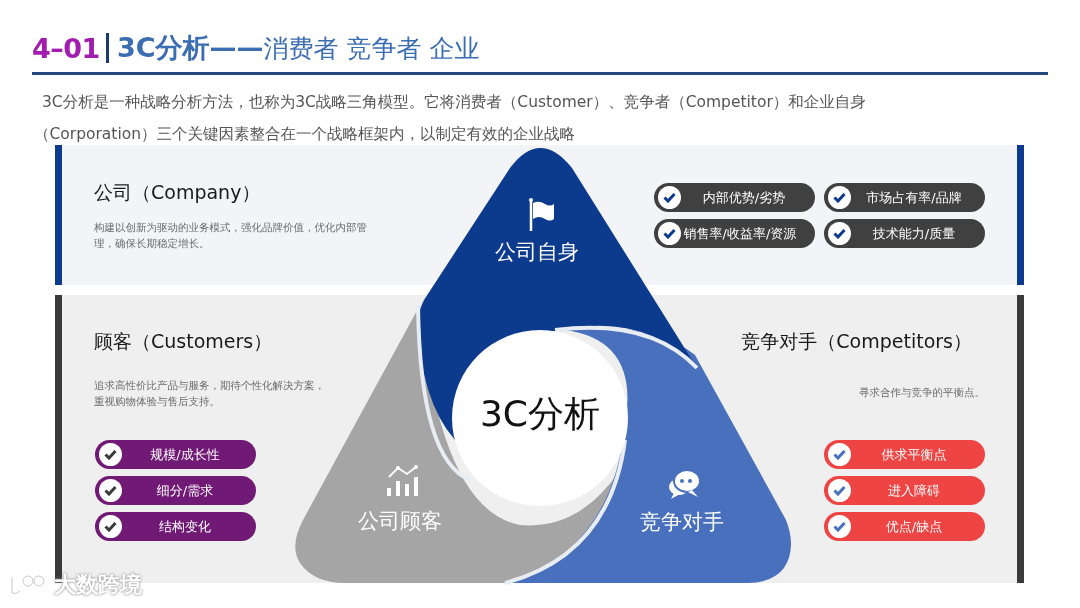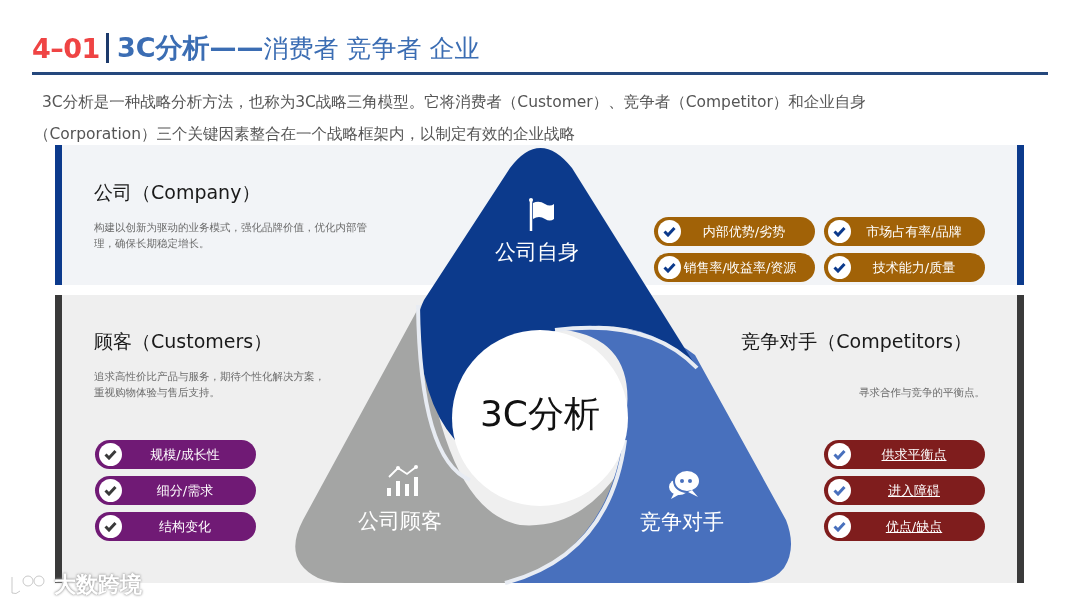--- a/index.html
+++ b/index.html
@@ -1,20 +1,20 @@
 <!DOCTYPE html>
 <html><head>
 <meta charset="utf-8">
 <style>
   * { box-sizing: border-box; margin: 0; padding: 0; }
   html, body { width: 1080px; height: 608px; background: #ffffff; overflow: hidden; }
   body { position: relative; font-family: "DejaVu Sans", "Liberation Sans", sans-serif; color: #222; }
 
   .title { position: absolute; left: 32px; top: 28px; height: 40px; display: flex; align-items: center; white-space: nowrap; }
-  .title .num { font-size: 27px; font-weight: bold; color: #ef4444; letter-spacing: -0.5px; }
+  .title .num { font-size: 27px; font-weight: bold; color: #a21caf; letter-spacing: -0.5px; }
   .title .bar { display: inline-block; width: 3px; height: 30px; background: #1d3a6b; margin: 0 8px 0 6px; }
   .title .main { font-size: 27px; font-weight: bold; color: #3b6db3; }
   .title .sub { font-size: 25px; color: #3b6db3; }
   .title-rule { position: absolute; left: 32px; top: 72px; width: 1016px; height: 3px; background: #25487d; }
 
   .intro { position: absolute; left: 42px; top: 86px; width: 1010px; font-size: 15.5px; line-height: 32px; color: #555; }
   .intro .l2 { padding-left: 0; text-indent: -8px; display: block; }
 
   .panel { position: absolute; left: 55px; width: 969px; }
   .panel-top { top: 145px; height: 140px; background: #f2f4f7; }
@@ -23,23 +23,23 @@
   .edge-l { left: 0; } .edge-r { right: 0; }
   .panel-top .edge { background: #0c3a8c; }
   .panel-bot .edge { background: #3a3a3a; }
 
   .sec-title { position: absolute; font-size: 19px; color: #1a1a1a; white-space: nowrap; }
   .sec-desc { position: absolute; font-size: 10.5px; line-height: 16px; color: #6b6b6b; }
 
   .pill { position: absolute; height: 29px; border-radius: 15px; color: #fff; font-size: 13px; display: flex; align-items: center; white-space: nowrap; }
   .pill .chk { width: 23px; height: 23px; border-radius: 50%; background: #fff; margin-left: 4px; flex: none; display: flex; align-items: center; justify-content: center; }
   .pill .lbl { flex: 1; text-align: center; padding-right: 8px; }
-  .pill-navy { background: #a16207; margin-top: 34px; }
+  .pill-navy { background: #404040; }
   .pill-dark { background: #701a75; }
-  .pill-blue { background: #7f1d1d; text-decoration: underline; }
+  .pill-blue { background: #ef4444; }
 
   .diagram { position: absolute; left: 0; top: 0; width: 1080px; height: 608px; pointer-events: none; }
   .diagram * { pointer-events: auto; }
 
   .seg-label { position: absolute; color: #fff; font-size: 21px; white-space: nowrap; }
   .center-label { position: absolute; left: 452px; top: 390px; width: 176px; text-align: center; font-size: 36px; color: #111; white-space: nowrap; }
 
   .watermark { position: absolute; left: 8px; top: 570px; font-size: 22px; font-weight: bold; color: #fff; text-shadow: 0 0 2px #999, 0 0 3px #aaa; display: flex; align-items: center; gap: 6px; white-space: nowrap; }
 </style>
 </head>
@@ -66,21 +66,21 @@
 <div class="sec-desc" style="left:94px; top:219px;">
   <span>构建以创新为驱动的业务模式，强化品牌价值，优化内部管</span><br>
   <span>理，确保长期稳定增长。</span>
 </div>
 
 <div class="panel panel-bot">
   <div class="edge edge-l"></div>
   <div class="edge edge-r"></div>
 </div>
 <div class="sec-title" style="left:94px; top:329px;">顾客（Customers）</div>
-<div class="sec-desc" style="left:94px; top:368px;">
+<div class="sec-desc" style="left:94px; top:378px;font-family:Liberation Mono, monospace;">
   <span>追求高性价比产品与服务，期待个性化解决方案，</span><br>
   <span>重视购物体验与售后支持。</span>
 </div>
 
 <div class="sec-title" style="right:108px; top:329px;">竞争对手（Competitors）</div>
 <div class="sec-desc" style="right:95px; top:368px; text-align:right;">
   <br>
   <span>寻求合作与竞争的平衡点。</span>
 </div>
 

